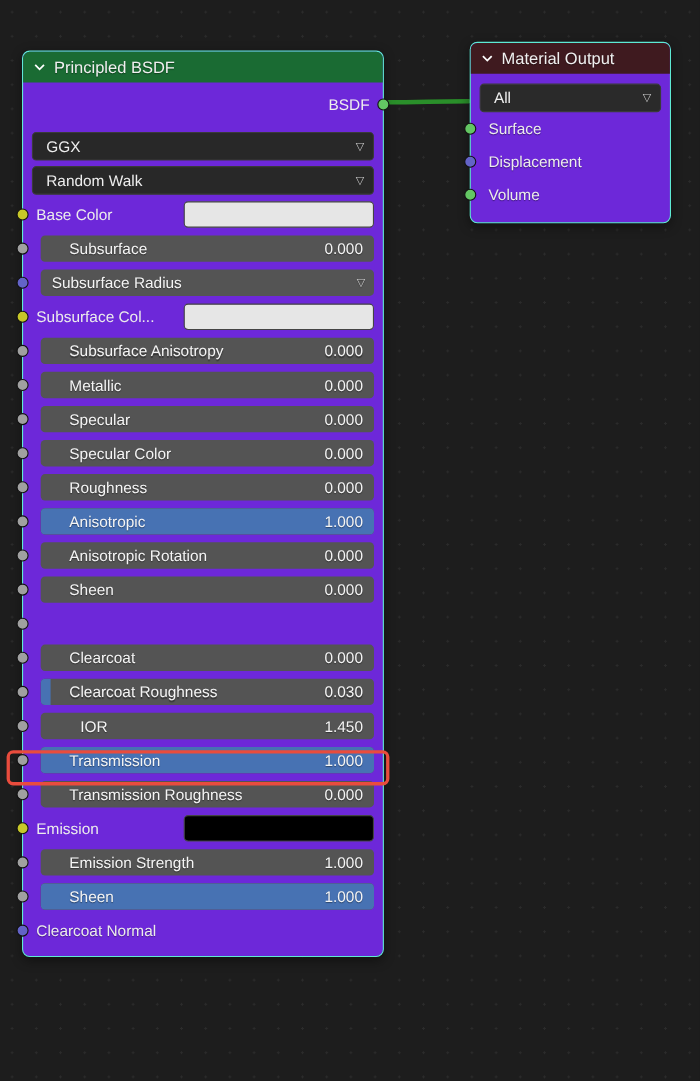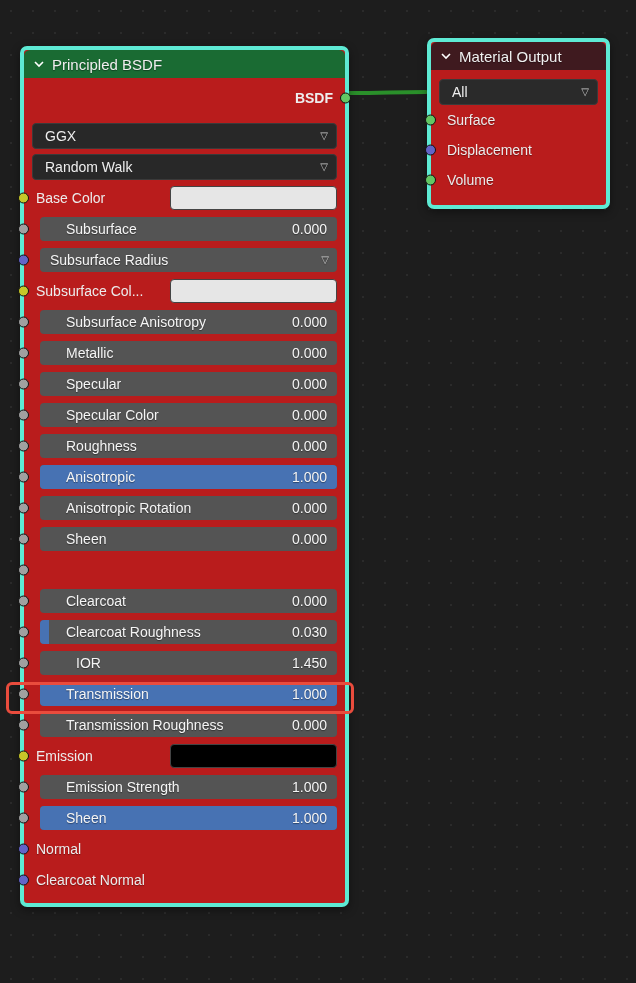--- a/index.html
+++ b/index.html
@@ -9,23 +9,23 @@
     background-size: 22px 22px;
     width: 636px;
     height: 983px;
     position: relative;
     overflow: hidden;
     color: #e8e8e8;
     font-size: 14px;
   }
   .node {
     position: absolute;
-    background: #b91c1c;
+    background: #6d28d9;
     border-radius: 7px;
-    border: 4px solid #5eead4;
+    border: 1px solid #5eead4;
     box-shadow: 0 3px 10px rgba(0,0,0,0.4);
   }
   .node-header {
     height: 28px;
     border-radius: 6px 6px 0 0;
     display: flex;
     align-items: center;
     padding: 0 8px;
     font-size: 15px;
     color: #f0f0f0;
@@ -144,21 +144,21 @@
   <div class="node-header hdr-green">
     <span class="chevron">
       <svg width="12" height="12" viewBox="0 0 12 12">
           <path d="M2 4 L6 8 L10 4" stroke="#fff" stroke-width="1.6" fill="none"></path>
         </svg>
     </span>
     <span>Principled BSDF</span>
   </div>
   <div class="node-body">
     <div class="out-row">
-      <span style="color:#eee;font-weight:bold;">BSDF</span>
+      <span style="color:#eee;">BSDF</span>
       <span class="dot dot-green out"></span>
     </div>
 
     <div class="row" style="margin-top:10px;">
       <div class="dropdown">
         <span>GGX</span>
         <span class="dd-caret">▽</span>
       </div>
     </div>
     <div class="row">
@@ -336,24 +336,20 @@
 
     <div class="row">
       <span class="dot dot-grey"></span>
       <div class="numfield">
         <span class="fill" style="width:100%"></span>
         <span class="nm-label">Sheen</span>
         <span class="nm-value">1.000</span>
       </div>
     </div>
 
-    <div class="row">
-      <span class="dot dot-blue"></span>
-      <span class="plain-label">Normal</span>
-    </div>
 
     <div class="row">
       <span class="dot dot-blue"></span>
       <span class="plain-label">Clearcoat Normal</span>
     </div>
 
 
   </div>
 </div>
 

